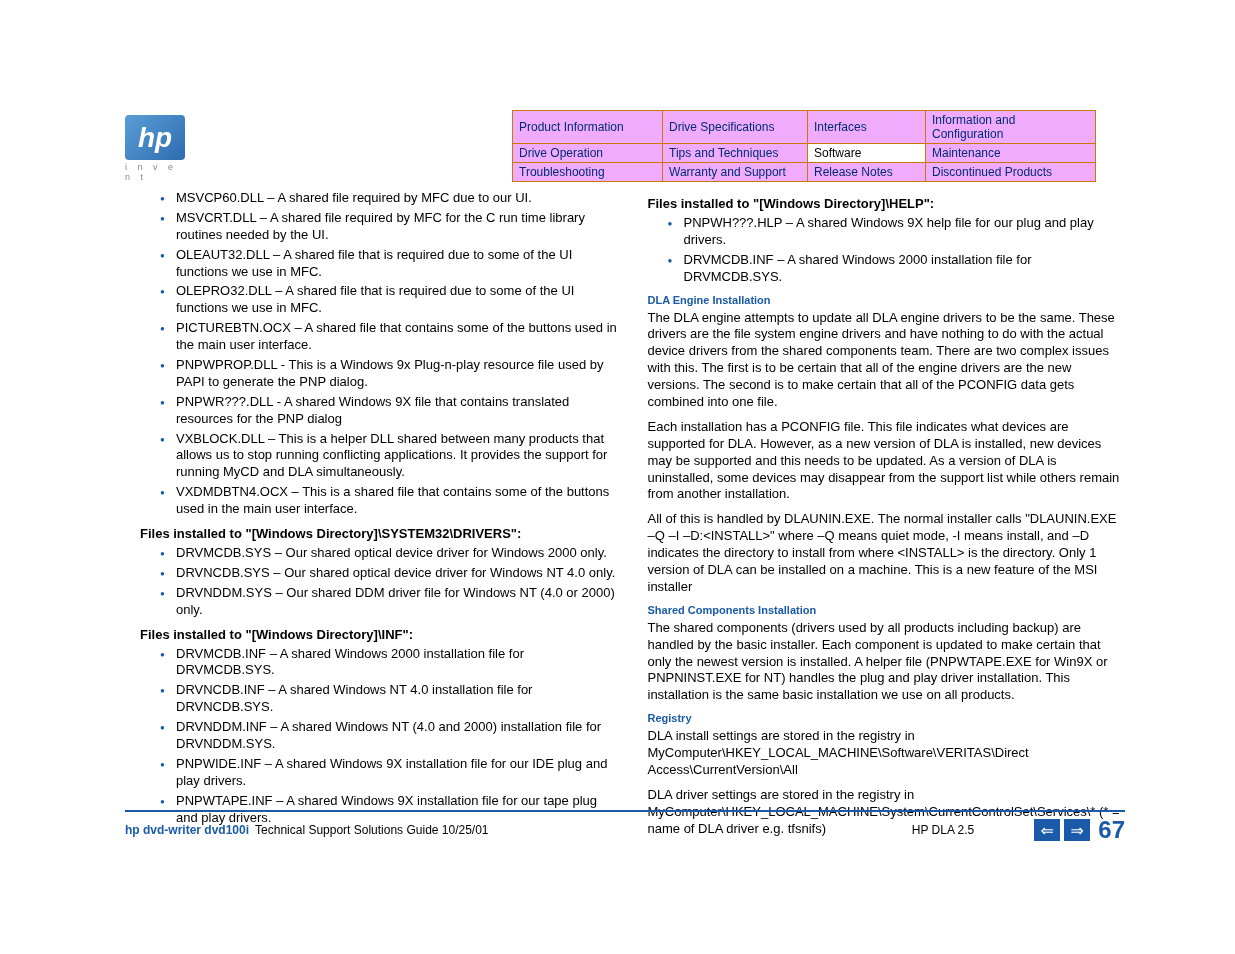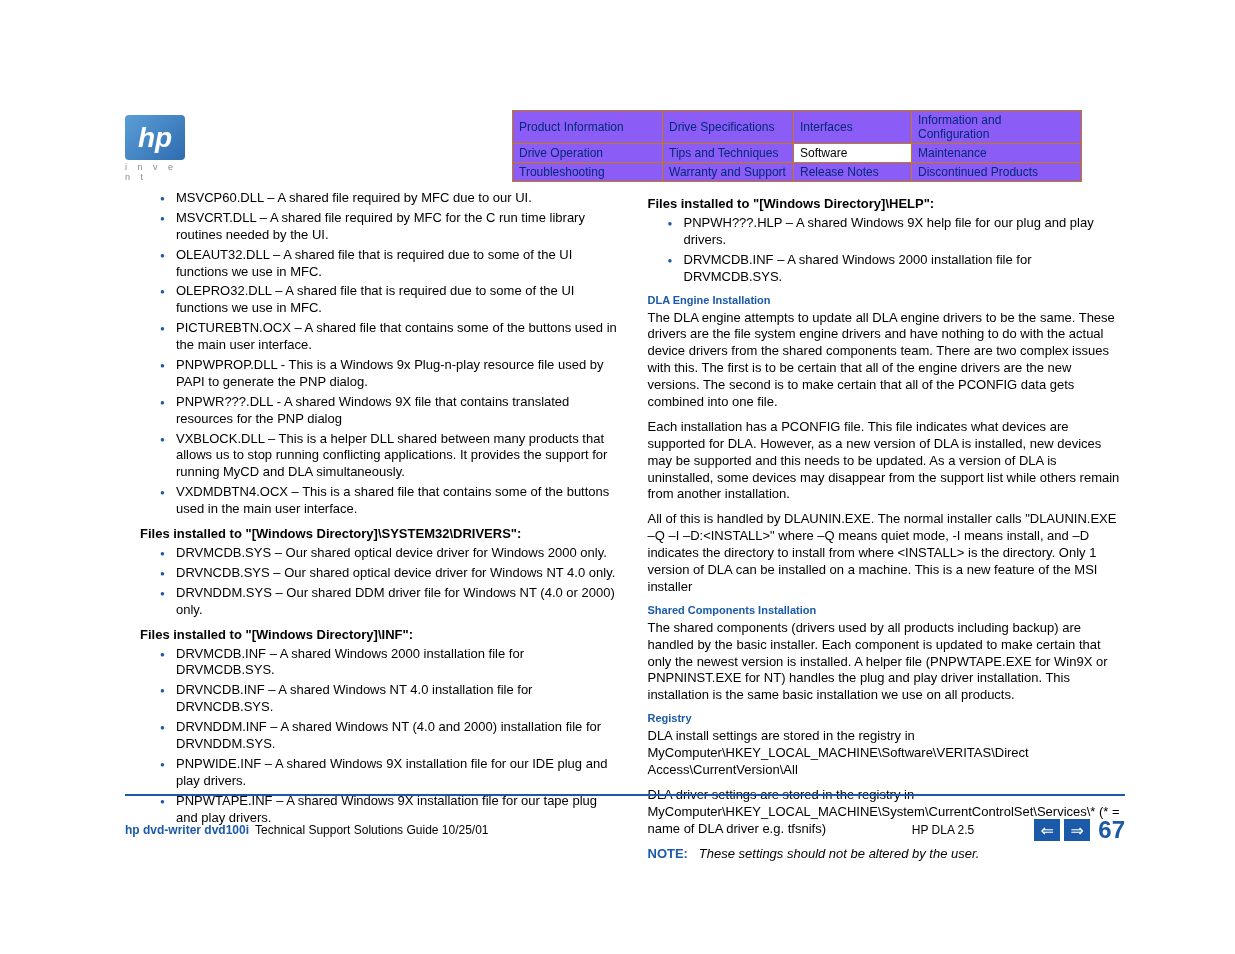--- a/index.html
+++ b/index.html
@@ -2,57 +2,57 @@
 <html><head>
 <meta charset="utf-8">
 <style>
 * { box-sizing: border-box; margin: 0; padding: 0; }
 body { font-family: "Trebuchet MS", Arial, sans-serif; font-size: 13px; color: #000; background: #fff; width: 1235px; height: 954px; position: relative; }
 .page { padding: 110px 110px 0 125px; position: relative; }
 .logo { position: absolute; top: 115px; left: 125px; width: 65px; }
 .logo-box { width: 60px; height: 45px; background: linear-gradient(135deg, #5b9ed6, #2d6cb0); border-radius: 4px; display: flex; align-items: center; justify-content: center; color: #fff; font-size: 28px; font-weight: bold; font-style: italic; }
 .logo-text { font-size: 9px; letter-spacing: 4px; color: #888; margin-top: 2px; text-align: left; }
 .nav-table { position: absolute; top: 110px; left: 512px; border-collapse: collapse; font-size: 12px; }
-.nav-table td { border: 1px solid #c97a00; padding: 2px 6px; background: #8b5cf6; }
+.nav-table td { border: 1px solid #c97a00; padding: 2px 6px; background: #f0abfc; }
 .nav-table td a { color: #002a7a; text-decoration: none; }
 .nav-table td.active { background: #fff; color: #000; }
 .content { display: flex; gap: 30px; margin-top: 80px; }
 .col { flex: 1; }
 .col.left { margin-left: 15px; }
 .col.right { max-width: 490px; }
 .file-list { list-style: none; margin-left: 20px; margin-bottom: 8px; }
 .file-list li { position: relative; padding-left: 16px; margin-bottom: 3px; line-height: 1.3; }
 .file-list li::before { content: "●"; color: #1a5aa8; position: absolute; left: 0; font-size: 8px; top: 4px; }
 .section-head { font-weight: bold; margin: 6px 0 4px 0; }
 .blue-head { color: #1a5aa8; font-weight: bold; font-size: 11px; margin: 8px 0 4px 0; }
 p.body { margin-bottom: 8px; line-height: 1.3; }
 .note-label { color: #1a5aa8; font-weight: bold; }
 .note-text { font-style: italic; }
-.footer { position: absolute; bottom: 110px; left: 125px; right: 110px; border-top: 2px solid #1a5aa8; padding-top: 20px; display: flex; align-items: center; font-size: 12px; }
+.footer { position: absolute; bottom: 110px; left: 125px; right: 110px; border-top: 2px solid #1a5aa8; padding-top: 4px; display: flex; align-items: center; font-size: 12px; }
 .footer-title { color: #1a5aa8; font-weight: bold; }
 .footer-sub { margin-left: 6px; }
 .footer-section { margin-left: auto; margin-right: 60px; }
 .nav-arrows { display: flex; gap: 4px; align-items: center; margin-right: 8px; }
 .arrow { width: 26px; height: 22px; background: #1a5aa8; display: flex; align-items: center; justify-content: center; color: #fff; font-size: 16px; cursor: pointer; }
 .page-num { color: #1a5aa8; font-size: 24px; font-weight: bold; }
 </style>
 </head>
 <body>
 
 <div class="page">
   <div class="logo">
     <div class="logo-box">hp</div>
     <div class="logo-text">i n v e n t</div>
   </div>
 
   <table class="nav-table">
     <tbody>
         <tr>
       <td style="width:150px"><a>Product Information</a></td>
-      <td style="width:131px"><a>Drive Specifications</a></td>
+      <td style="width:145px"><a>Drive Specifications</a></td>
       <td style="width:118px"><a>Interfaces</a></td>
       <td style="width:170px"><a>Information and Configuration</a></td>
     </tr>
     <tr>
       <td><a>Drive Operation</a></td>
       <td><a>Tips and Techniques</a></td>
       <td class="active">Software</td>
       <td><a>Maintenance</a></td>
     </tr>
     <tr>
@@ -101,24 +101,20 @@
       </ul>
       <div class="blue-head">DLA Engine Installation</div>
       <p class="body">The DLA engine attempts to update all DLA engine drivers to be the same. These drivers are the file system engine drivers and have nothing to do with the actual device drivers from the shared components team. There are two complex issues with this. The first is to be certain that all of the engine drivers are the new versions. The second is to make certain that all of the PCONFIG data gets combined into one file.</p>
       <p class="body">Each installation has a PCONFIG file. This file indicates what devices are supported for DLA. However, as a new version of DLA is installed, new devices may be supported and this needs to be updated. As a version of DLA is uninstalled, some devices may disappear from the support list while others remain from another installation.</p>
       <p class="body">All of this is handled by DLAUNIN.EXE. The normal installer calls "DLAUNIN.EXE –Q –I –D:&lt;INSTALL&gt;" where –Q means quiet mode, -I means install, and –D indicates the directory to install from where &lt;INSTALL&gt; is the directory. Only 1 version of DLA can be installed on a machine.  This is a new feature of the MSI installer</p>
       <div class="blue-head">Shared Components Installation</div>
       <p class="body">The shared components (drivers used by all products including backup) are handled by the basic installer. Each component is updated to make certain that only the newest version is installed. A helper file (PNPWTAPE.EXE for Win9X or PNPNINST.EXE for NT) handles the plug and play driver installation. This installation is the same basic installation we use on all products.</p>
       <div class="blue-head">Registry</div>
       <p class="body">DLA install settings are stored in the registry in MyComputer\HKEY_LOCAL_MACHINE\Software\VERITAS\Direct Access\CurrentVersion\All</p>
       <p class="body">DLA driver settings are stored in the registry in MyComputer\HKEY_LOCAL_MACHINE\System\CurrentControlSet\Services\*   (* = name of DLA driver e.g. tfsnifs)</p>
-      <p class="body">
-        <span class="note-label">NOTE:</span>&nbsp;&nbsp;
-        <span class="note-text">These settings should not be altered by the user.</span>
-      </p>
     </div>
   </div>
 </div>
 
 <div class="footer">
   <span class="footer-title">hp dvd-writer  dvd100i</span>
   <span class="footer-sub">Technical Support Solutions Guide 10/25/01</span>
   <span class="footer-section">HP DLA 2.5</span>
   <div class="nav-arrows">
     <div class="arrow">⇐</div>

